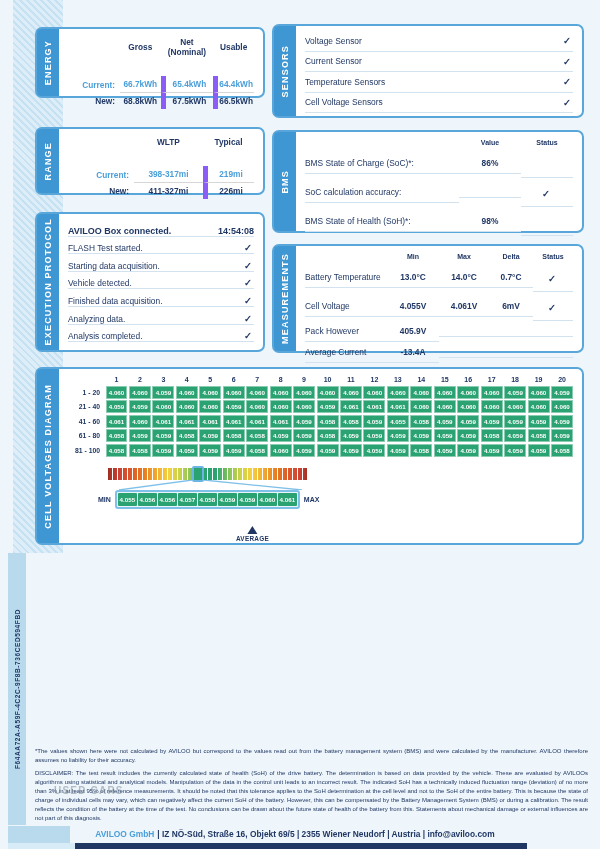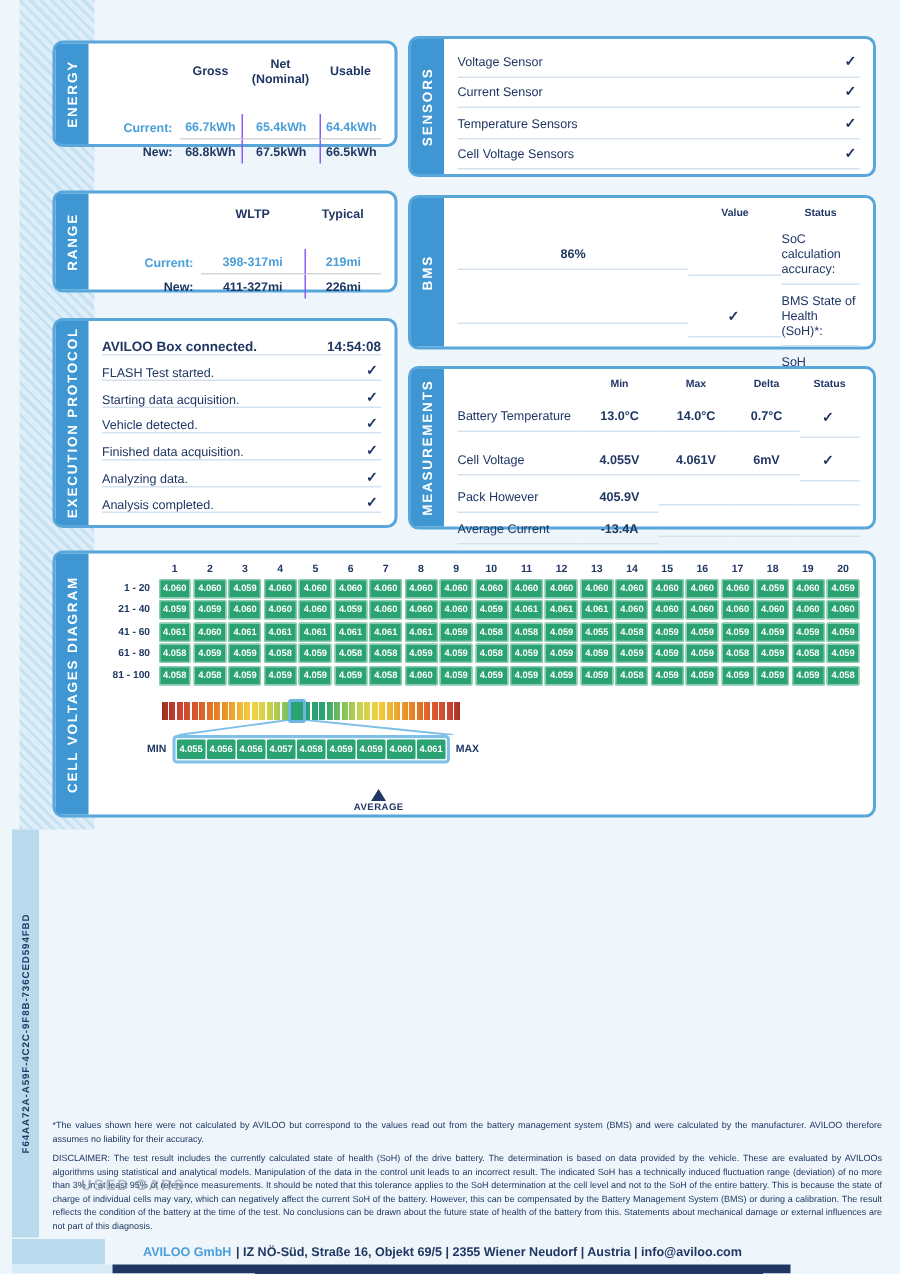--- a/index.html
+++ b/index.html
@@ -36,21 +36,21 @@
   
   .mini-table { display:grid; height:100%; align-items:center; }
   #energy-table { grid-template-columns:52px 1fr 1.3fr 1fr; }
   #range-table  { grid-template-columns:66px 1.35fr 1fr; }
   .et-cell { font-size:8.3px; text-align:center; padding:3px 1px; }
   .et-h { font-weight:bold; color:#203764; }
   .et-l { text-align:right; padding-right:5px; font-weight:bold; }
   .et-v { font-weight:bold; }
   .cur { color:#4a9ed9;margin-top:16px; }
   .new { color:#203764; }
-  .sep-l { border-left:1px solid #8b5cf6; }
+  .sep-l { border-left:5px solid #8b5cf6; }
   .sep-b { border-bottom:1px solid #d6d6d6; }
 
   
   .list-row { display:flex; justify-content:space-between; align-items:center;
     border-bottom:1px solid #d3e2ef; font-size:8.4px; color:#203764; }
   #sensors-rows .list-row { height:20.5px; }
   #exec-rows .list-row { height:17.6px;align-items:flex-end; }
   .row-bold { font-weight:bold; font-size:9px; }
   .check { font-weight:bold; font-size:9.5px; color:#203764; padding-right:2px; }
   .time { font-weight:bold; font-size:9px; }
@@ -184,20 +184,21 @@
 
 <div class="panel p-bms">
   <div class="panel-tab">
     <span>BMS</span>
   </div>
   <div class="panel-body">
     <div id="bms-rows" class="cols-grid">
         <div class="g-h"></div>
         <div class="g-h">Value</div>
         <div class="g-h">Status</div>
+        <div class="g-l">BMS State of Charge (SoC)*:</div>
         <div class="g-v">86%</div>
         <div class="g-c"><span class="check"></span></div>
         <div class="g-l">SoC calculation accuracy:</div>
         <div class="g-v"></div>
         <div class="g-c"><span class="check">✓</span></div>
         <div class="g-l">BMS State of Health (SoH)*:</div>
         <div class="g-v">98%</div>
         <div class="g-c"><span class="check"></span></div>
         <div class="g-l">SoH calculation accuracy:</div>
         <div class="g-v"></div>

